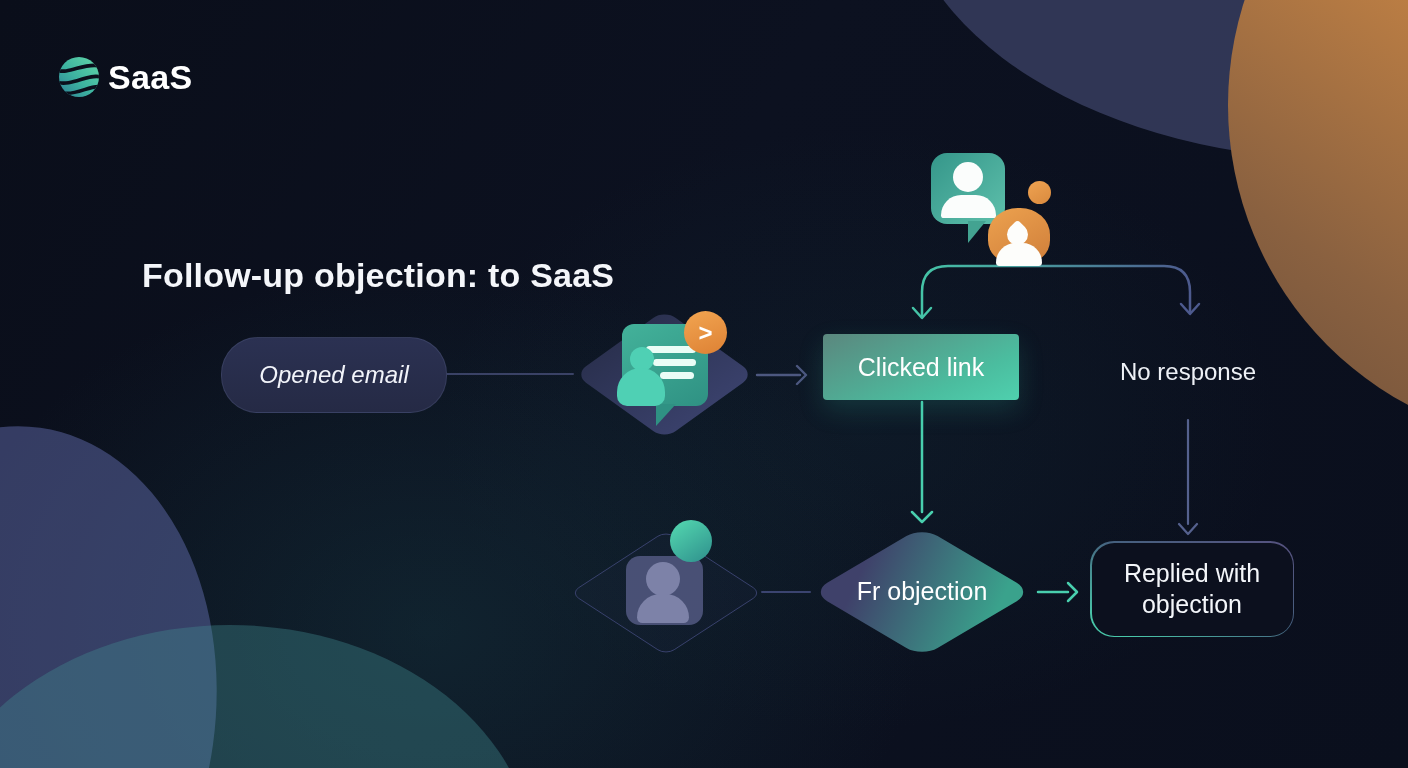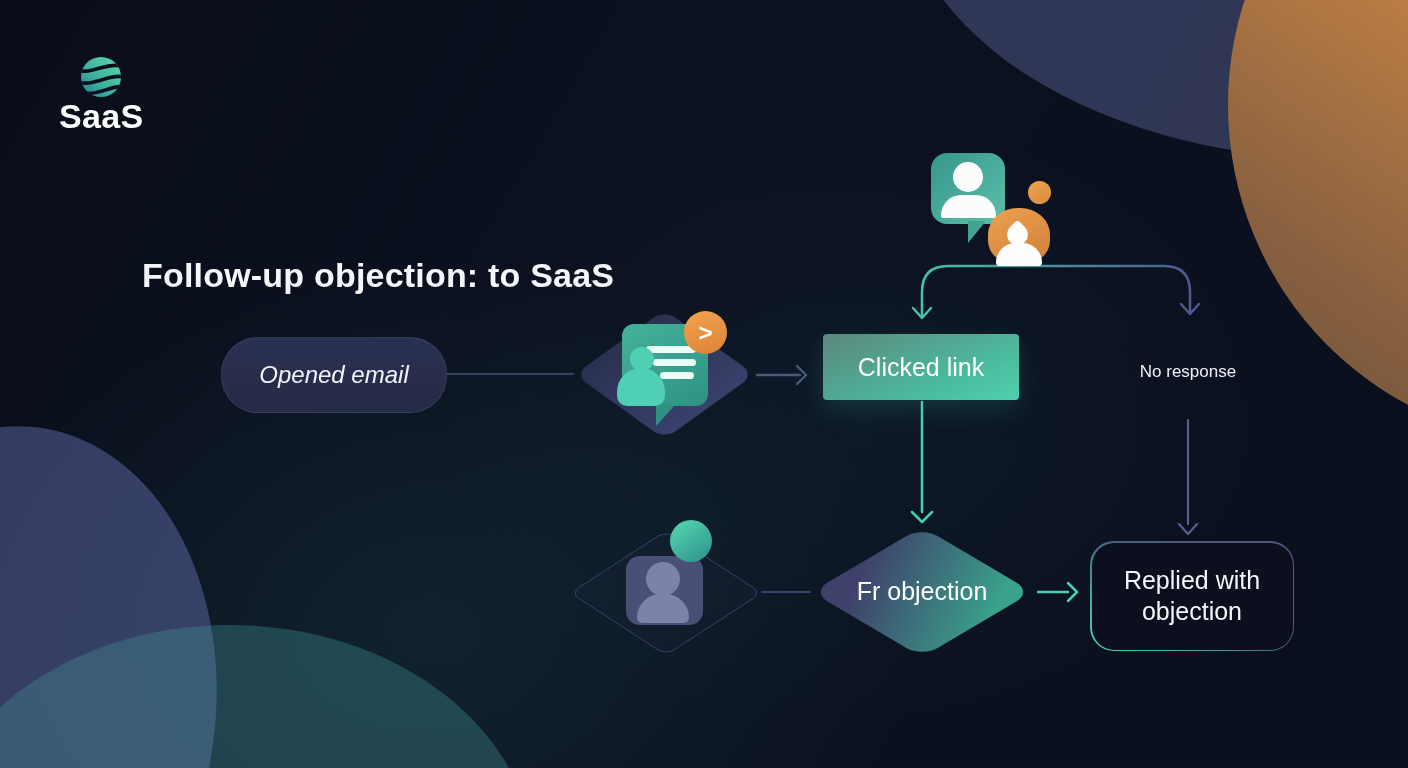--- a/index.html
+++ b/index.html
@@ -16,49 +16,49 @@
   .blob-indigo-top{left:900px;top:-400px;width:900px;height:560px;background:rgba(100,108,160,0.42);}
   .blob-orange{left:1228px;top:-235px;width:680px;height:680px;
     background:linear-gradient(215deg,#eda658 4%,#cd8845 40%,#8a6140 78%,#6b4e3a 100%);}
   .blob-indigo-bl{left:-215px;top:425px;width:430px;height:580px;background:rgba(96,106,170,0.50);transform:rotate(8deg);}
   .blob-teal-bl{left:-75px;top:625px;width:610px;height:480px;background:rgba(66,140,145,0.38);}
 
   svg.wires{position:absolute;left:0;top:0;z-index:2;}
   .node{position:absolute;z-index:3;display:flex;align-items:center;justify-content:center;}
   .icon-layer{position:absolute;z-index:4;}
 
-  .brand{position:absolute;left:59px;top:57px;display:flex;align-items:center;z-index:3;flex-direction:column;}
+  .brand{position:absolute;left:59px;top:57px;display:flex;align-items:center;gap:9px;z-index:3;}
   .brand-name{font-size:34px;font-weight:700;letter-spacing:0.3px;color:#ffffff;}
 
   .page-title{position:absolute;left:142px;top:256px;font-size:34px;font-weight:600;letter-spacing:0.2px;color:#f4f6fa;z-index:3;}
 
   .pill{left:221px;top:337px;width:224px;height:74px;border-radius:37px;
     background:linear-gradient(180deg,#2b3152,#252a45);
     border:1px solid rgba(150,160,210,0.14);font-size:24px;color:#f2f4fa;font-style:italic;}
 
   .btn-clicked{left:823px;top:334px;width:196px;height:66px;border-radius:4px;
     background:linear-gradient(155deg,#5b877e 0%,#4bbd9f 70%,#4fd0ae 100%);
     box-shadow:0 10px 26px rgba(50,190,160,0.18);font-size:25px;color:#ffffff;}
 
-  .txt-noresponse{left:1093px;top:355px;width:190px;height:34px;font-size:17px;color:#eef1f6;}
+  .txt-noresponse{left:1093px;top:355px;width:190px;height:34px;font-size:24px;color:#eef1f6;}
 
   .diamond{position:absolute;z-index:3;}
   .diamond-chat{left:601px;top:311px;width:127px;height:127px;border-radius:16px;
     transform:scaleY(0.72) rotate(45deg);
     background:linear-gradient(90deg,#2b3150,#39406a);}
   .diamond-fr{left:844px;top:514px;width:156px;height:156px;border-radius:22px;
     transform:scaleY(0.59) rotate(45deg);
     background:linear-gradient(60deg,#3f416a 18%,#3aa28c 88%);}
   .diamond-outline{left:598px;top:525px;width:134px;height:134px;border-radius:12px;
     transform:scaleY(0.65) rotate(45deg);
     border:1.5px solid #3b4470;background:rgba(44,52,86,0.12);}
   .label-fr{position:absolute;left:822px;top:577px;width:200px;text-align:center;
     font-size:25px;color:#ffffff;z-index:4;}
 
-  .replied{position:absolute;left:1090px;top:541px;width:204px;height:110px;border-radius:24px;
+  .replied{position:absolute;left:1090px;top:541px;width:204px;height:96px;border-radius:24px;
     padding:1.5px;z-index:3;box-sizing:border-box;
     background:linear-gradient(to top right,#49c7a9 10%,#46607f 55%,#55537f 95%);}
   .replied-inner{width:100%;height:100%;border-radius:22.5px;background:#0c101e;
     display:flex;align-items:center;justify-content:center;box-sizing:border-box;}
   .replied-inner div{width:180px;text-align:center;font-size:25px;line-height:1.25;color:#f4f6fa;}
 
   
   .chat-bubble{left:622px;top:324px;width:86px;height:82px;border-radius:12px;
     background:linear-gradient(150deg,#43b29a,#2f9183);}
   .chat-tail{left:656px;top:404px;width:0;height:0;border-top:22px solid #2f9183;border-right:20px solid transparent;}

